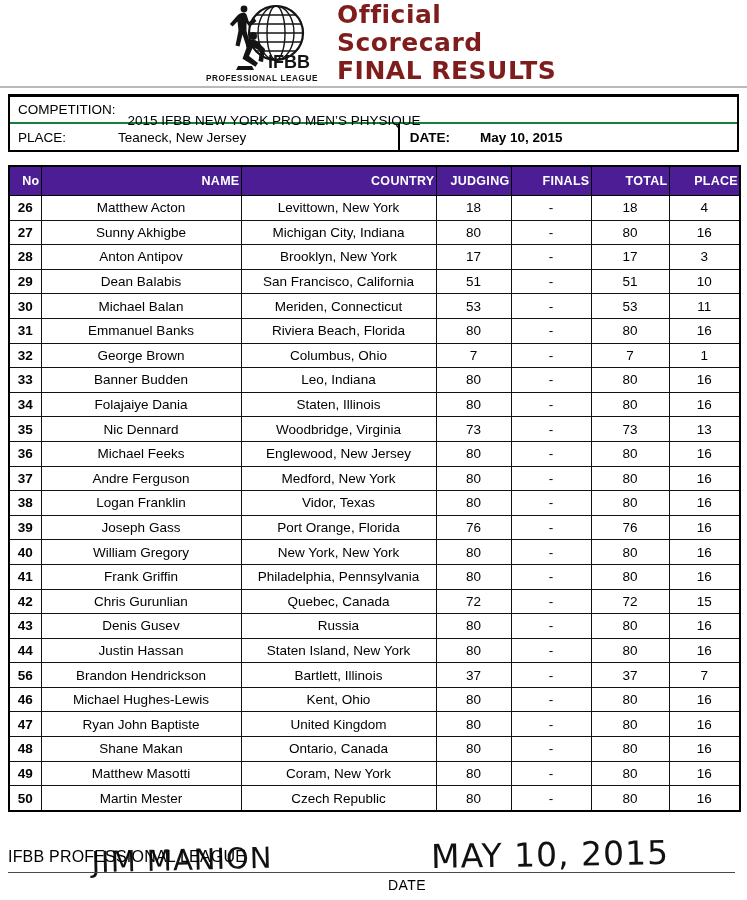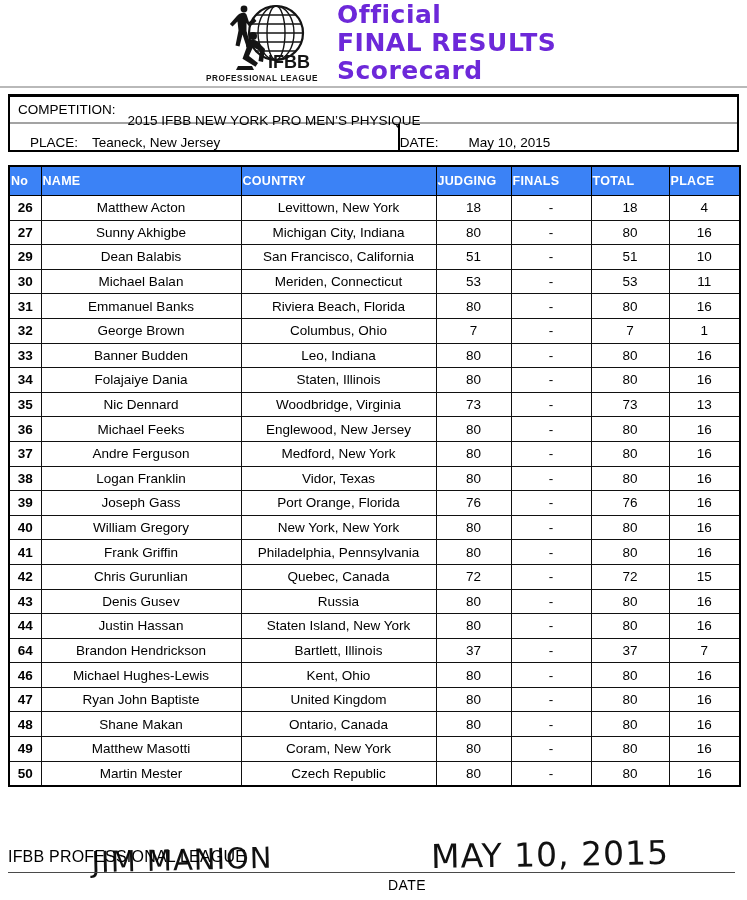--- a/index.html
+++ b/index.html
@@ -7,55 +7,55 @@
     position:relative; width:747px; height:900px; background:#ffffff;
     font-family:"Liberation Sans", sans-serif; color:#000;
     overflow:hidden;
   }
 
   
   .ifbb-logo { position:absolute; left:196px; top:2px; width:138px; height:84px; }
   .doc-title { position:absolute; left:337px; top:1px; line-height:28px; }
   .doc-title div {
     font-size:25px; font-weight:900; letter-spacing:0.5px;
-    font-family:"DejaVu Sans", sans-serif; color:#6d28d9;
+    font-family:"DejaVu Sans", sans-serif; color:#7f1d1d;
   }
   .header-divider { position:absolute; left:0; top:86px; width:747px; height:2px; background:#b9b9b9; }
 
   
   .info-box {
     position:absolute; left:8px; top:94px; width:731px;
     border:2px solid #000; border-top:3px solid #000;
     box-sizing:border-box; font-size:13.5px;
   }
-  .info-row1 { height:25px; border-bottom:2px solid #a3a3a3; display:flex; align-items:center; padding-left:8px; }
+  .info-row1 { height:25px; border-bottom:2px solid #15803d; display:flex; align-items:center; padding-left:8px; }
   .info-row2 { height:26px; display:flex; }
-  .info-place { flex:0 0 53.6%; display:flex; align-items:flex-end; padding-left:20px; border-right:2px solid #000; box-sizing:border-box; }
-  .info-date  { flex:1; display:flex; align-items:flex-end; padding-left:0; }
+  .info-place { flex:0 0 53.6%; display:flex; align-items:center; padding-left:8px; border-right:2px solid #000; box-sizing:border-box;gap:38px; }
+  .info-date  { flex:1; display:flex; align-items:center; padding-left:10px;font-weight:bold; }
   .lbl { white-space:pre; }
   .gap12 { margin-left:12px;margin-top:22px; }
   .gap5  { margin-left:14px; }
   .gap30 { margin-left:30px; }
 
   
   table.results {
     position:absolute; left:8px; top:165px; width:731px;
     border-collapse:collapse; table-layout:fixed;
     border:2px solid #000;
   }
   table.results col:nth-child(1){width:32px;}
   table.results col:nth-child(2){width:200px;}
   table.results col:nth-child(3){width:195px;}
   table.results col:nth-child(4){width:75px;}
   table.results col:nth-child(5){width:80px;}
   table.results col:nth-child(6){width:78px;}
   table.results col:nth-child(7){width:71px;}
   table.results th {
-    background:#3b82f6; color:#fff; font-size:12.5px; font-weight:bold;
-    height:26px; border:1px solid #000; letter-spacing:0.3px; text-align:left;
+    background:#4c1d95; color:#fff; font-size:12.5px; font-weight:bold;
+    height:26px; border:1px solid #000; letter-spacing:0.3px; text-align:right;
   }
   table.results td {
     border:1.5px solid #111; height:23.6px; font-size:13.5px;
     vertical-align:middle; text-align:center; padding:0;
     overflow:hidden; white-space:nowrap;
   }
   td.c-no   { font-weight:bold; }
   td.c-name, td.c-country { text-align:left; padding-left:9px; }
 
   
@@ -116,22 +116,22 @@
         <path d="M52 39 q6 -3 10 1 l7 7 -2 13 -4.5 -1 1.5 -10 -7 -4 -4 9 9 7 -2.5 3.8 -13 -8 4 -11 q-1.5 -4 1.5 -6.8z"></path>
         <path d="M42 64 l14 0 2 4 -18 0z"></path>
       </g>
       <text x="93" y="66" text-anchor="middle" font-family="Liberation Sans, sans-serif" font-size="18" font-weight="bold" fill="#141414">IFBB</text>
       <text x="66" y="79" text-anchor="middle" font-family="Liberation Sans, sans-serif" font-size="8.2" font-weight="bold" letter-spacing="0.6" fill="#141414">PROFESSIONAL LEAGUE</text>
     </svg>
   </div>
 
   <div class="doc-title">
     <div>Official</div>
+    <div>Scorecard</div>
     <div>FINAL RESULTS</div>
-    <div>Scorecard</div>
   </div>
 
   <div class="header-divider"></div>
 
   <div class="info-box">
     <div class="info-row1">
       <span class="lbl">COMPETITION:</span>
       <span class="gap12">2015 IFBB NEW YORK PRO MEN’S PHYSIQUE</span>
     </div>
     <div class="info-row2">
@@ -181,20 +181,29 @@
     <tr>
       <td class="c-no">27</td>
       <td class="c-name">Sunny Akhigbe</td>
       <td class="c-country">Michigan City, Indiana</td>
       <td class="c-num">80</td>
       <td class="c-num">-</td>
       <td class="c-num">80</td>
       <td class="c-num">16</td>
     </tr>
 
+    <tr>
+      <td class="c-no">28</td>
+      <td class="c-name">Anton Antipov</td>
+      <td class="c-country">Brooklyn, New York</td>
+      <td class="c-num">17</td>
+      <td class="c-num">-</td>
+      <td class="c-num">17</td>
+      <td class="c-num">3</td>
+    </tr>
 
     <tr>
       <td class="c-no">29</td>
       <td class="c-name">Dean Balabis</td>
       <td class="c-country">San Francisco, California</td>
       <td class="c-num">51</td>
       <td class="c-num">-</td>
       <td class="c-num">51</td>
       <td class="c-num">10</td>
     </tr>
@@ -343,21 +352,21 @@
       <td class="c-no">44</td>
       <td class="c-name">Justin Hassan</td>
       <td class="c-country">Staten Island, New York</td>
       <td class="c-num">80</td>
       <td class="c-num">-</td>
       <td class="c-num">80</td>
       <td class="c-num">16</td>
     </tr>
 
     <tr>
-      <td class="c-no">64</td>
+      <td class="c-no">56</td>
       <td class="c-name">Brandon Hendrickson</td>
       <td class="c-country">Bartlett, Illinois</td>
       <td class="c-num">37</td>
       <td class="c-num">-</td>
       <td class="c-num">37</td>
       <td class="c-num">7</td>
     </tr>
 
     <tr>
       <td class="c-no">46</td>

